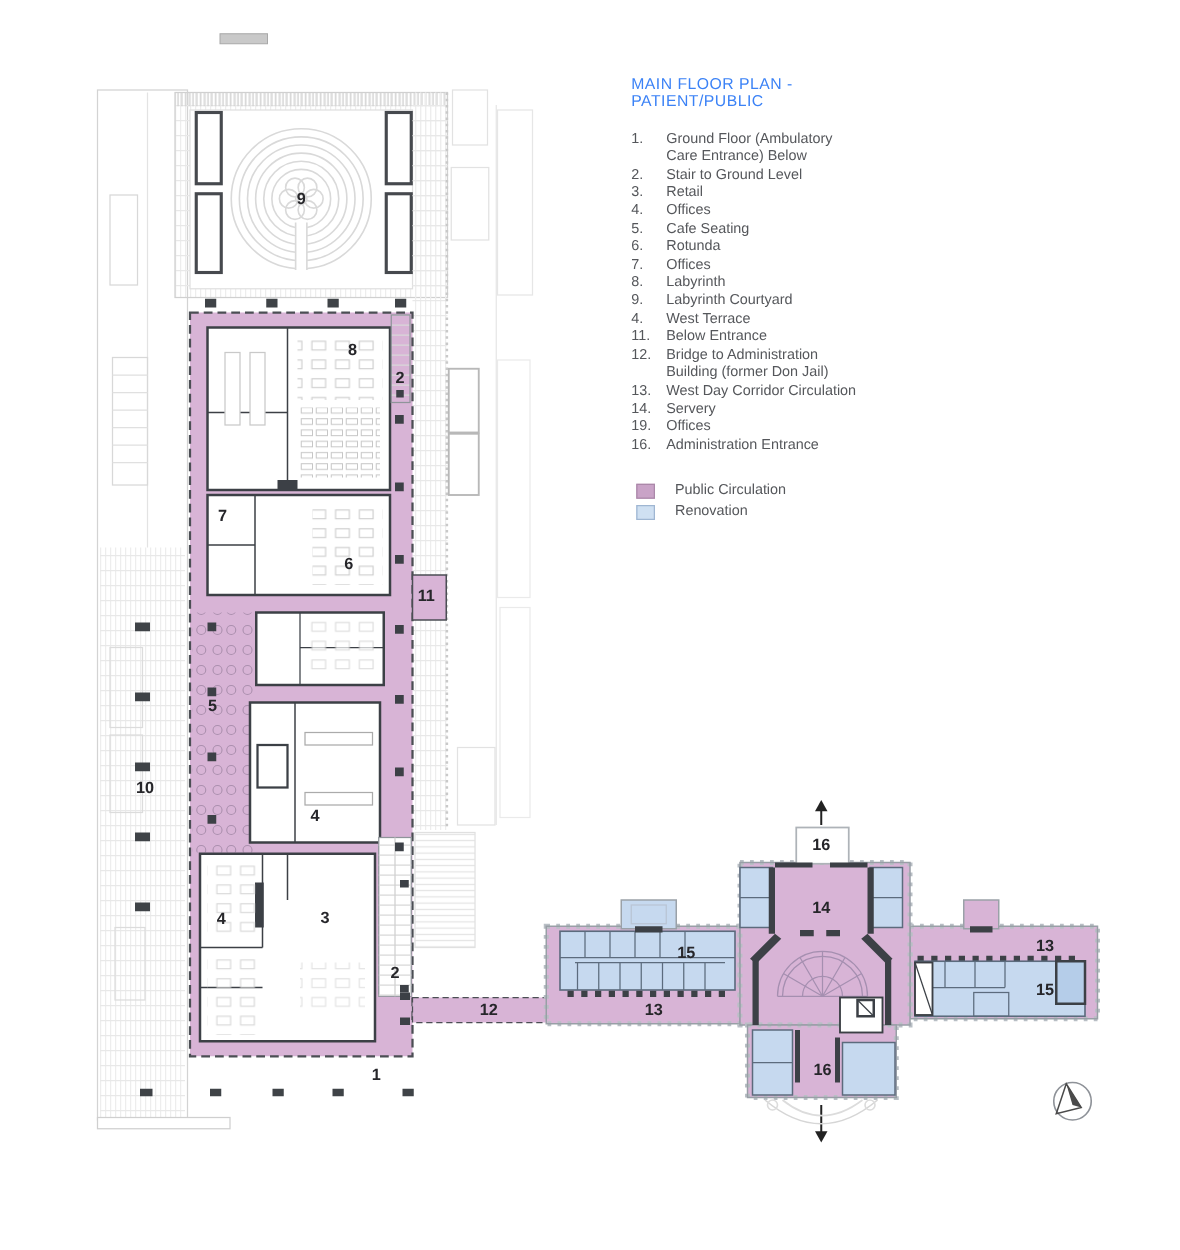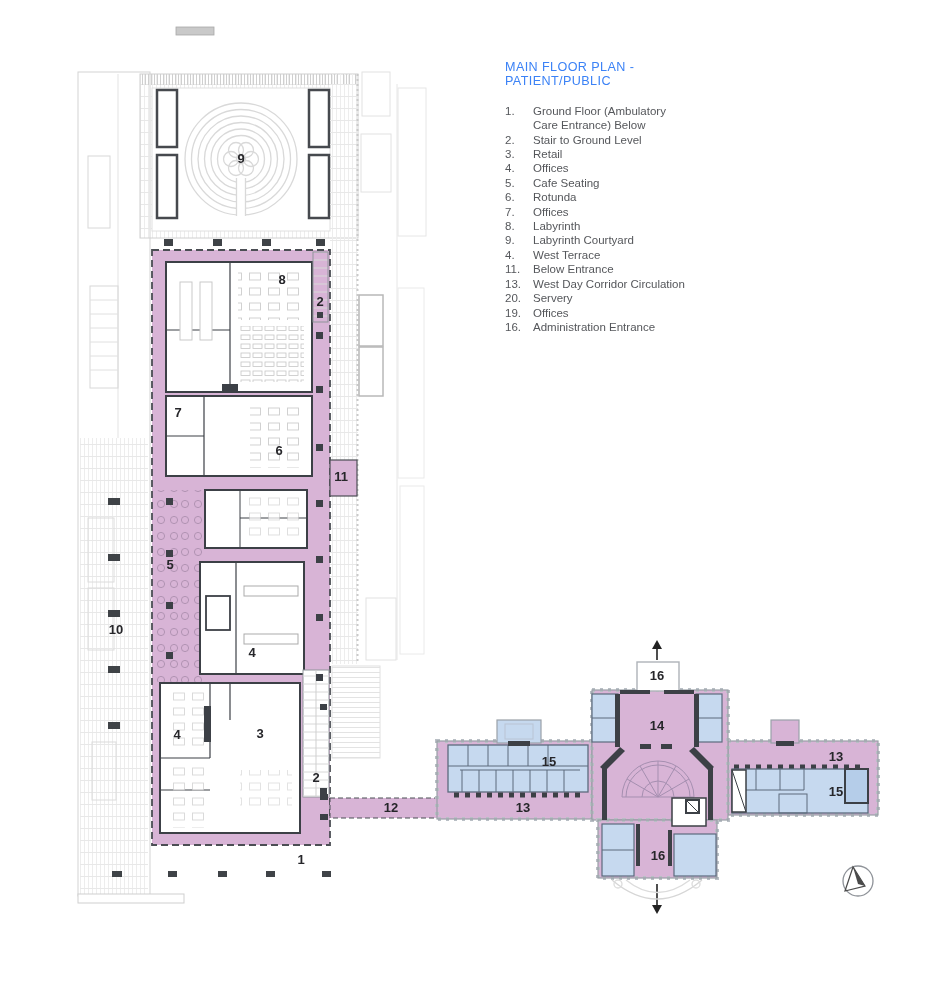--- a/index.html
+++ b/index.html
@@ -364,31 +364,45 @@
       </div>
   <div class="li">
         <span class="num">4.</span>
         <span class="lab">West Terrace</span>
       </div>
   <div class="li">
         <span class="num">11.</span>
         <span class="lab">Below Entrance</span>
       </div>
   <div class="li">
+        <span class="num">12.</span>
+        <span class="lab">Bridge to Administration Building (former Don Jail)</span>
+      </div>
+  <div class="li">
         <span class="num">13.</span>
         <span class="lab">West Day Corridor Circulation</span>
       </div>
   <div class="li">
-        <span class="num">20.</span>
+        <span class="num">14.</span>
         <span class="lab">Servery</span>
       </div>
   <div class="li">
         <span class="num">19.</span>
         <span class="lab">Offices</span>
       </div>
   <div class="li">
         <span class="num">16.</span>
         <span class="lab">Administration Entrance</span>
       </div>
 
+  <div class="swatches">
+    <div class="swatch-row">
+      <span class="swatch" style="background:#c9a3c7;border:1px solid #ab88a9;"></span>
+      <span>Public Circulation</span>
+    </div>
+    <div class="swatch-row">
+      <span class="swatch" style="background:#cfe0f2;border:1px solid #9fb6d2;"></span>
+      <span>Renovation</span>
+    </div>
+  </div>
 </div>
 
 </div>
 
 </body></html>

